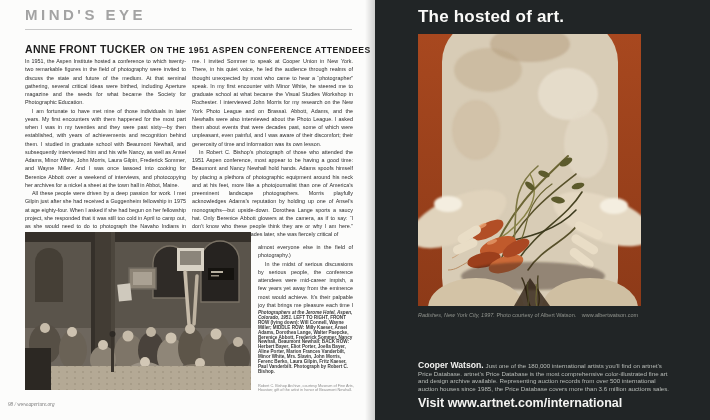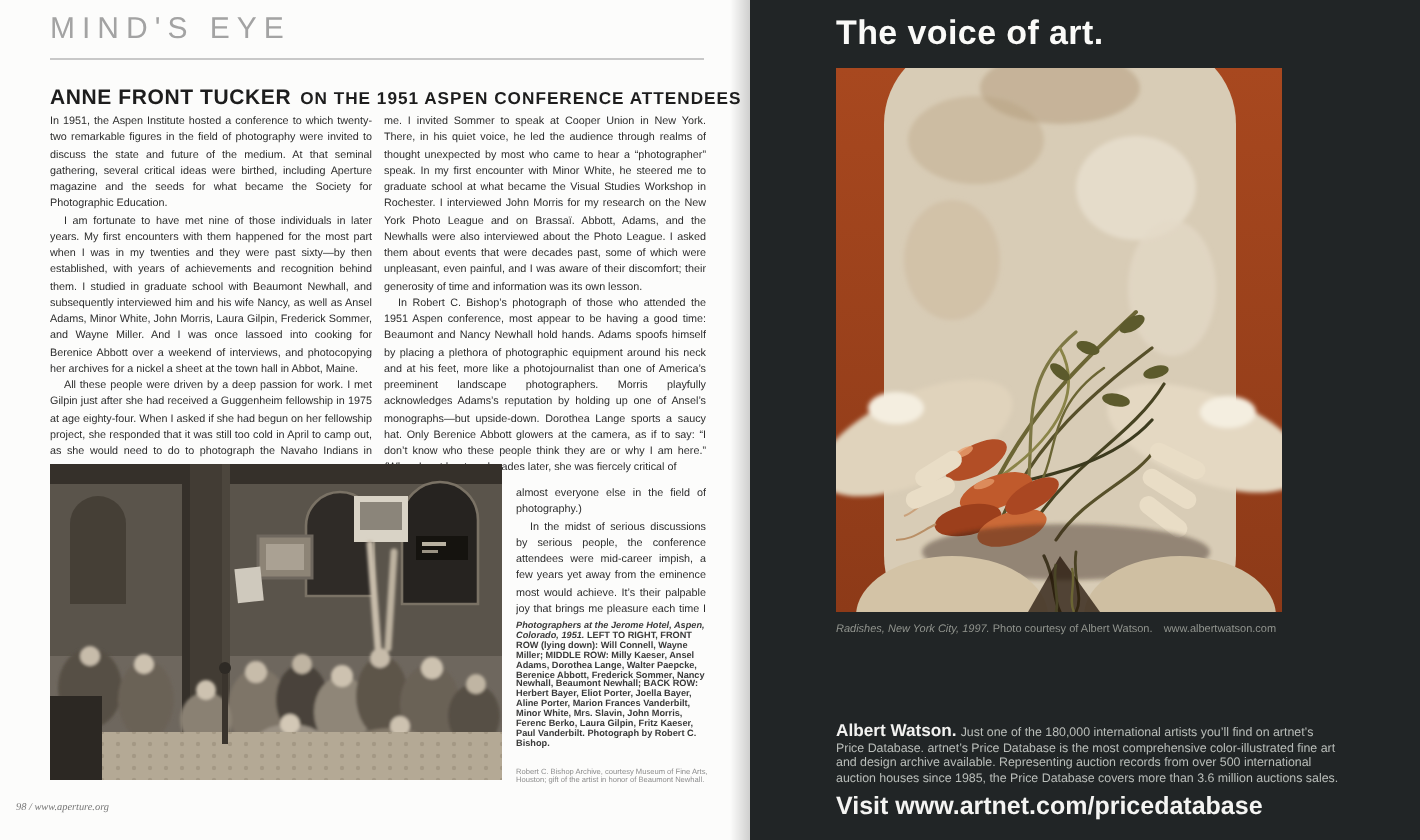--- a/index.html
+++ b/index.html
@@ -1,21 +1,21 @@
 <!DOCTYPE html>
 <html><head>
 <meta charset="utf-8">
 <style>
   html,body{margin:0;padding:0;background:#e9e9e9;}
   .spread{position:relative;width:710px;height:420px;background:#fbfbfa;overflow:hidden;
           font-family:"Liberation Sans","DejaVu Sans",sans-serif;}
   
   .page-left{position:absolute;left:0;top:0;width:375px;height:420px;background:#fcfcfb;}
   .section-header{position:absolute;left:25px;top:6px;width:327px;color:#a3a3a3;
-    font-size:15px;font-weight:400;letter-spacing:3.5px;border-bottom:1px solid #c8c8c8;
+    font-size:15px;font-weight:700;letter-spacing:3.5px;border-bottom:1px solid #c8c8c8;
     padding-bottom:6px;font-family:"Liberation Sans",sans-serif;}
   .article-title{position:absolute;left:25px;top:39px;width:327px;text-align:center;color:#1d1d1d;white-space:nowrap;}
   .article-title .author{font-size:10.5px;font-weight:bold;letter-spacing:.3px;}
   .article-title .rest{font-size:8.6px;font-weight:bold;letter-spacing:.5px;}
   .bodytext{font-size:5.4px;line-height:8.25px;text-align:justify;color:#2c2c2c;}
   .bodytext p{margin:0;}
   .bodytext p.ind{text-indent:7px;}
   .col1{position:absolute;left:25px;top:57px;width:161px;height:174px;overflow:hidden;}
   .col2{position:absolute;left:192px;top:57px;width:161px;height:184px;overflow:hidden;}
   .col2b{position:absolute;left:258px;top:243px;width:95px;height:66px;overflow:hidden;}
@@ -141,21 +141,21 @@
 
     <div class="fineprint">Robert C. Bishop Archive, courtesy Museum of Fine Arts, Houston; gift of the artist in honor of Beaumont Newhall.</div>
 
     <div class="folio">98 / www.aperture.org</div>
   </div>
 
   <div class="gutter"></div>
 
   <div class="page-right">
 
-    <div class="ad-headline">The voice of art.</div>
+    <div class="ad-headline">The hosted of art.</div>
 
     <div class="radish-photo">
       <svg width="223" height="272" viewBox="0 0 223 272" preserveAspectRatio="none">
         <defs>
           <linearGradient id="rust" x1="0" y1="0" x2="0" y2="1">
             <stop offset="0" stop-color="#a8481f"></stop>
             <stop offset="1" stop-color="#8d3a18"></stop>
           </linearGradient>
           <filter id="soft2">
               <feGaussianBlur stdDeviation="1.1"></feGaussianBlur>
@@ -225,18 +225,18 @@
     </div>
 
     <div class="radish-caption">
       <span class="cap-italic">Radishes, New York City, 1997.</span>
       <span class="cap-credit">Photo courtesy of Albert Watson.</span>
       <span class="cap-url">www.albertwatson.com</span>
     </div>
 
 
     <div class="ad-body">
-      <span class="lead">Albert Watson.</span><span>Just one of the 180,000 international artists you’ll find on artnet’s Price Database. artnet’s Price Database is the most comprehensive color-illustrated fine art and design archive available. Representing auction records from over 500 international auction houses since 1985, the Price Database covers more than 3.6 million auctions sales.</span>
-    </div>
-
-    <div class="visit-line">Visit www.artnet.com/pricedatabase</div>
+      <span class="lead">Cooper Watson.</span><span>Just one of the 180,000 international artists you’ll find on artnet’s Price Database. artnet’s Price Database is the most comprehensive color-illustrated fine art and design archive available. Representing auction records from over 500 international auction houses since 1985, the Price Database covers more than 3.6 million auctions sales.</span>
+    </div>
+
+    <div class="visit-line">Visit www.artnet.com/international</div>
   </div>
 </div>
 
 </body></html>

